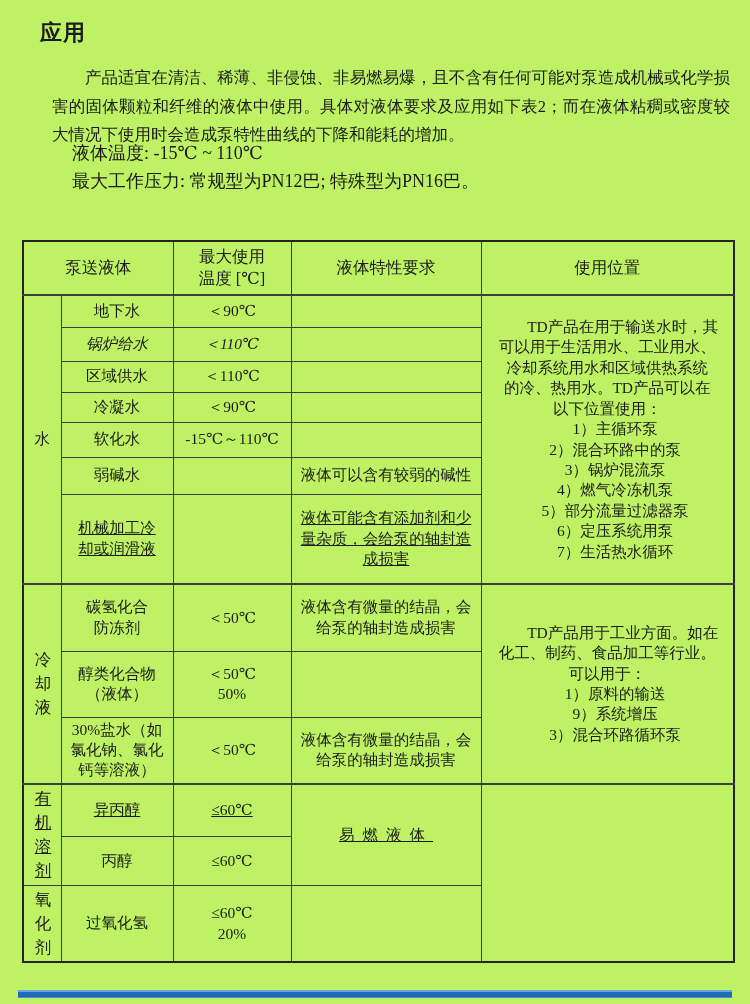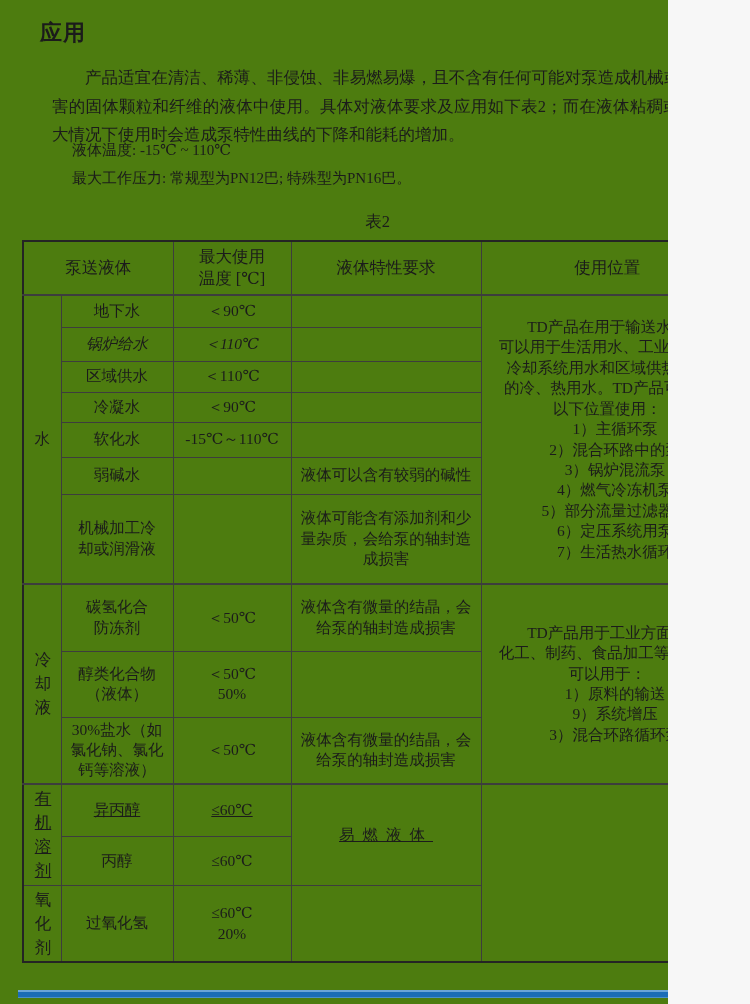--- a/index.html
+++ b/index.html
@@ -3,32 +3,32 @@
 <meta charset="utf-8">
 <style>
   html,body{margin:0;padding:0;}
   body{
     width:750px;height:1004px;
     background:#f7f7f7;
     font-family:"Liberation Serif","DejaVu Serif",serif;
     color:#1b1b1b;
   }
   .page{
-    position:relative;width:668px;height:1004px;
-    background:#4d7c0f;overflow:hidden;
+    position:relative;width:750px;height:1004px;
+    background:#bef264;overflow:hidden;
   }
   .title{
     position:absolute;left:40px;top:18px;margin:0;
     font-size:22px;font-weight:bold;letter-spacing:1px;
   }
   .intro{
     position:absolute;left:36px;top:48px;width:678px;margin:16px;
     font-size:16.5px;line-height:28.5px;text-align:justify;text-indent:2em;
   }
-  .spec{position:absolute;left:72px;margin:0;font-size:15px;}
+  .spec{position:absolute;left:72px;margin:0;font-size:18px;}
   .spec1{top:141px;}
   .spec2{top:169px;}
   .caption{
     position:absolute;left:22px;top:211px;width:711px;
     text-align:center;font-size:16.5px;
   }
   table.app{
     position:absolute;left:22px;top:240px;width:711px;
     border-collapse:collapse;table-layout:fixed;
   }
@@ -50,41 +50,40 @@
   td.chr{text-align:left;padding-left:7px;padding-right:5px;}
   td.chr-center{text-align:center;letter-spacing:8px;}
   td.usage{
     text-align:left;vertical-align:top;
     padding:5px 6px 4px 7px;line-height:24px;white-space:pre-line;
   }
   td.usage-mid{vertical-align:middle;line-height:25px;}
   
   tr.rh54{height:54px;} tr.rh32{height:32px;} tr.rh34{height:34px;font-style:italic;}
   tr.rh31{height:31px;} tr.rh30{height:30px;} tr.rh35{height:35px;}
-  tr.rh37{height:37px;} tr.rh90{height:90px;} tr.rh67{height:67px;}
+  tr.rh37{height:37px;} tr.rh90{height:90px;text-decoration:underline;} tr.rh67{height:67px;}
   tr.rh66{height:66px;} tr.rh51{height:51px;text-decoration:underline;} tr.rh47{height:47px;}
   tr.rh61{height:61px;}
   .bottom-bar{
     position:absolute;left:18px;top:990px;width:714px;height:8px;
     background:linear-gradient(to bottom,#6aa5d8 0%,#6aa5d8 24%,#1b6db6 24%,#1b6db6 88%,#4a90c8 88%,#4a90c8 100%);
   }
 </style>
 </head>
 <body>
 
 <div class="page">
 
   <h1 class="title">应用</h1>
 
   <p class="intro">产品适宜在清洁、稀薄、非侵蚀、非易燃易爆，且不含有任何可能对泵造成机械或化学损害的固体颗粒和纤维的液体中使用。具体对液体要求及应用如下表2；而在液体粘稠或密度较大情况下使用时会造成泵特性曲线的下降和能耗的增加。</p>
 
   <p class="spec spec1">液体温度: -15℃ ~ 110℃</p>
   <p class="spec spec2">最大工作压力: 常规型为PN12巴; 特殊型为PN16巴。</p>
 
-  <div class="caption">表2</div>
 
   <table class="app">
     <colgroup>
       <col style="width:38px">
         <col style="width:112px">
         <col style="width:118px">
         <col style="width:190px">
         <col style="width:253px">
     </colgroup>
 

